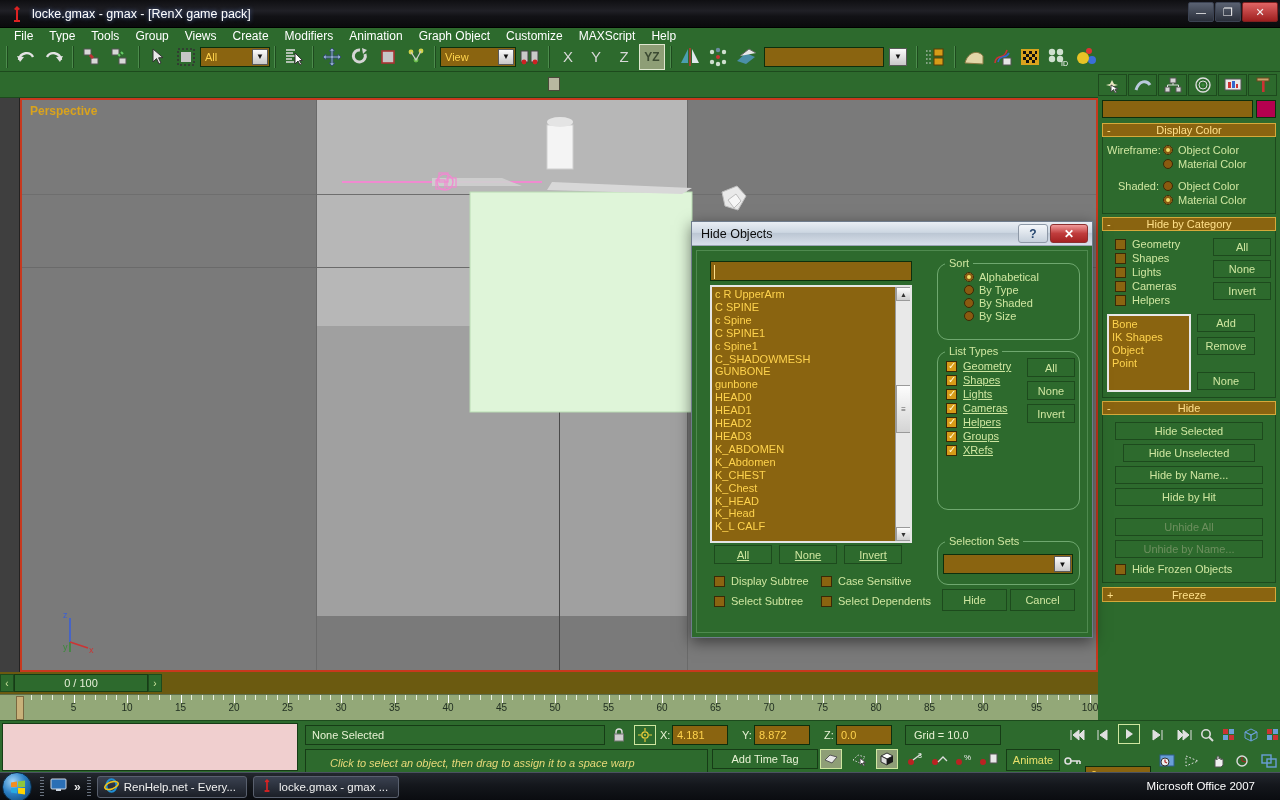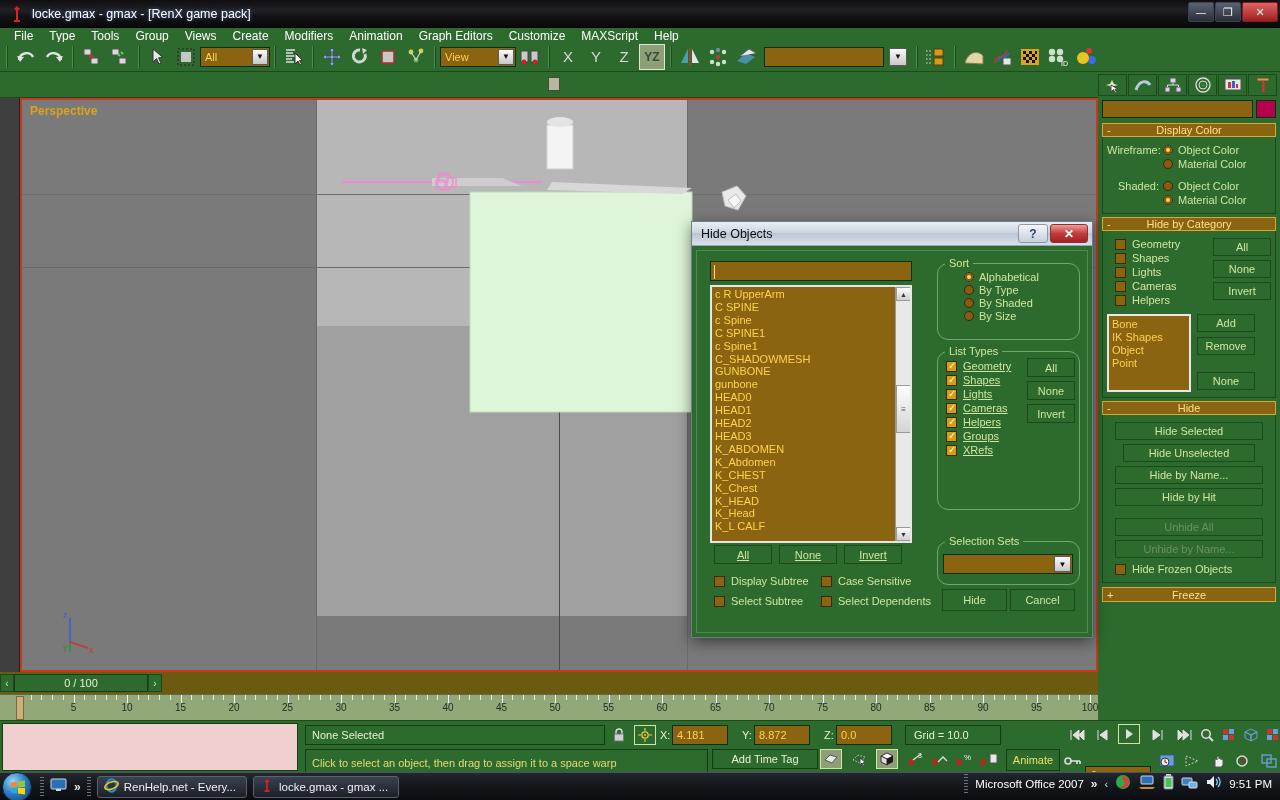--- a/index.html
+++ b/index.html
@@ -183,21 +183,21 @@
     background:#f0cfcf; border:1px solid #163c16;
   }
   .sb-sel{
     position:absolute; left:305px; top:4px; width:300px; height:20px;
     border:1px solid #163c16; color:#e8f2d4; font-size:11px;
     display:flex; align-items:center; padding-left:6px;
   }
   .sb-prompt{
     position:absolute; left:305px; top:28px; width:403px; height:28px;
     border:1px solid #163c16; color:#e8d97a; font-size:11px;
-    display:flex; align-items:center; padding-left:6px;
+    display:flex; align-items:center; padding-left:24px;font-style:italic;
   }
   .sb-addtag{
     position:absolute; left:712px; top:28px; width:106px; height:20px;
     border:1px solid #163c16; color:#e8f2d4; font-size:11px;
     display:flex; align-items:center; justify-content:center;
   }
   .coordfld{
     position:absolute; top:4px; height:20px; background:#8a6410;
     border:1px solid #0d2f0d; color:#ffd34d; font-size:11px;
     display:flex; align-items:center; padding-left:4px;
@@ -242,21 +242,21 @@
   }
   .qlaunch{ display:flex; align-items:center; margin-left:8px; gap:6px; }
   .qgrip{ width:4px; height:20px;
     background:repeating-linear-gradient(180deg,#6a7380 0 1px,transparent 1px 3px);}
   .tbtask{
     height:22px; margin-left:6px; padding:0 10px 0 6px;
     background:linear-gradient(180deg,#3a4150,#1b1f27);
     border:1px solid #59606e; border-radius:3px;
     display:flex; align-items:center; color:#f0f0f0; font-size:11.5px; gap:5px;
   }
-  .tray{ position:absolute; right:0; top:0; height:21px; display:flex; align-items:center; gap:7px; padding-right:8px;}
+  .tray{ position:absolute; right:0; top:0; height:21px; display:flex; align-items:center; gap:7px; padding-right:25px;flex-direction:column;}
   .tray .clk{ color:#ffffff; font-size:11.5px; }
   .tray .tlab{ color:#ffffff; font-size:11.5px; }
 
   
   .dlg{
     position:absolute; left:691px; top:221px; width:402px; height:417px;
     background:#2d6a2d;
     border:1px solid #6f7c8c;
     box-shadow:0 4px 14px rgba(0,0,0,.5);
   }
@@ -352,21 +352,21 @@
 
   <div class="menubar-wrap" style="top:28px;height:16px;">
     <div class="menu-item">File</div>
     <div class="menu-item">Type</div>
     <div class="menu-item">Tools</div>
     <div class="menu-item">Group</div>
     <div class="menu-item">Views</div>
     <div class="menu-item">Create</div>
     <div class="menu-item">Modifiers</div>
     <div class="menu-item">Animation</div>
-    <div class="menu-item">Graph Editors</div>
+    <div class="menu-item">Graph Object</div>
     <div class="menu-item">Customize</div>
     <div class="menu-item">MAXScript</div>
     <div class="menu-item">Help</div>
   </div>
 
   <div class="toolbar">
     <div class="tsep"></div>
     <div class="tbtn">
       <svg width="22" height="20" viewBox="0 0 22 20">
           <path d="M4 13 C5 5,15 4,18 10" stroke="#e3e3e3" stroke-width="2.4" fill="none"></path>

